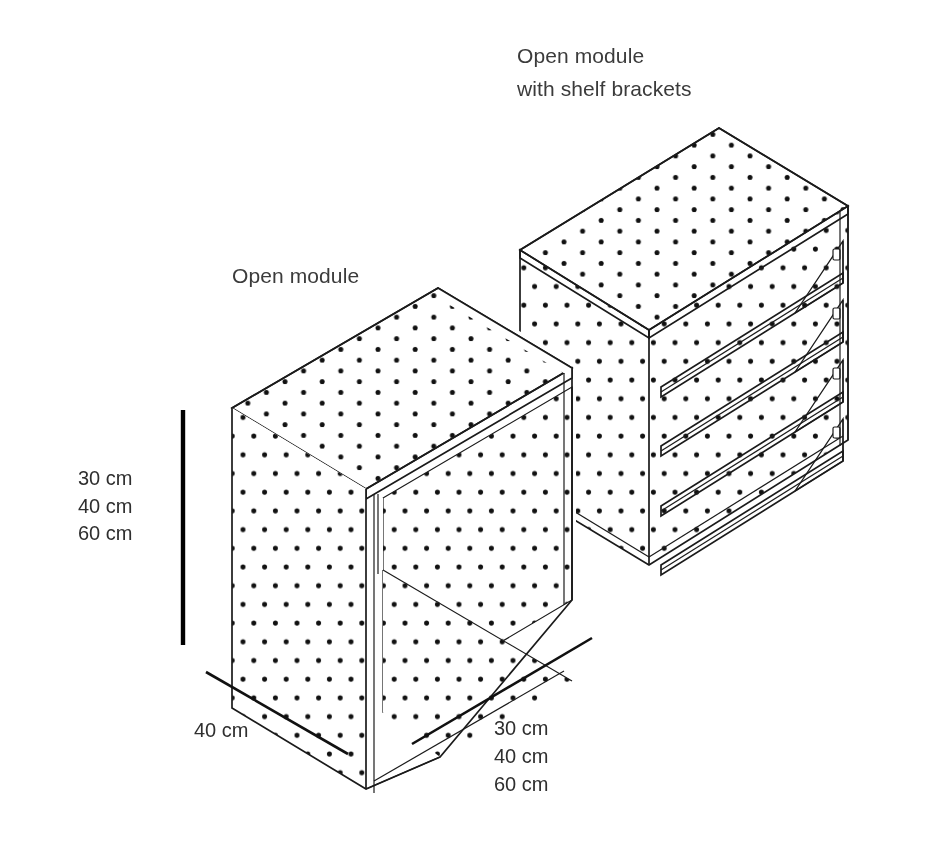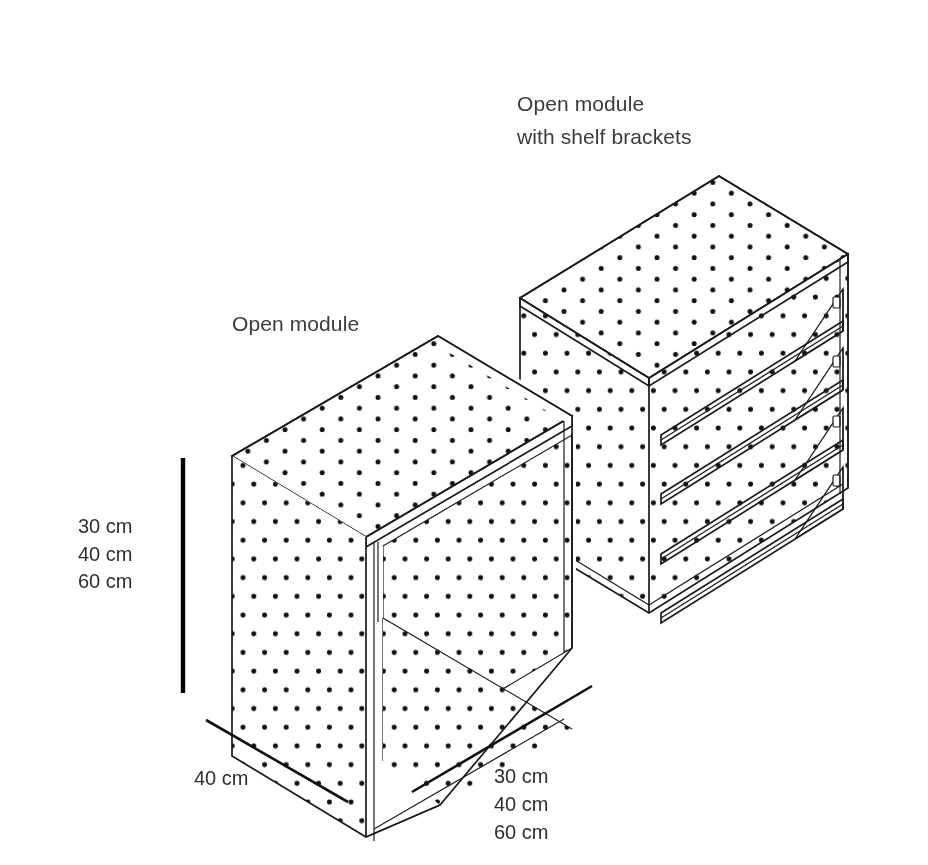--- a/index.html
+++ b/index.html
@@ -13,21 +13,20 @@
     height: 865px;
     font-family: "Liberation Sans", sans-serif;
     position: relative;
     overflow: hidden;
   }
   #diagram-root {
     position: absolute;
     left: 0; top: 0;
     width: 928px;
     height: 687px;
-    margin-top: 48px;
   }
   svg.board { display: block; }
 
   .label-text {
     font-family: "Liberation Sans", sans-serif;
     font-size: 21px;
     fill: #3b3b3b;
     letter-spacing: 0.1px;
   }
   .dim-text {

